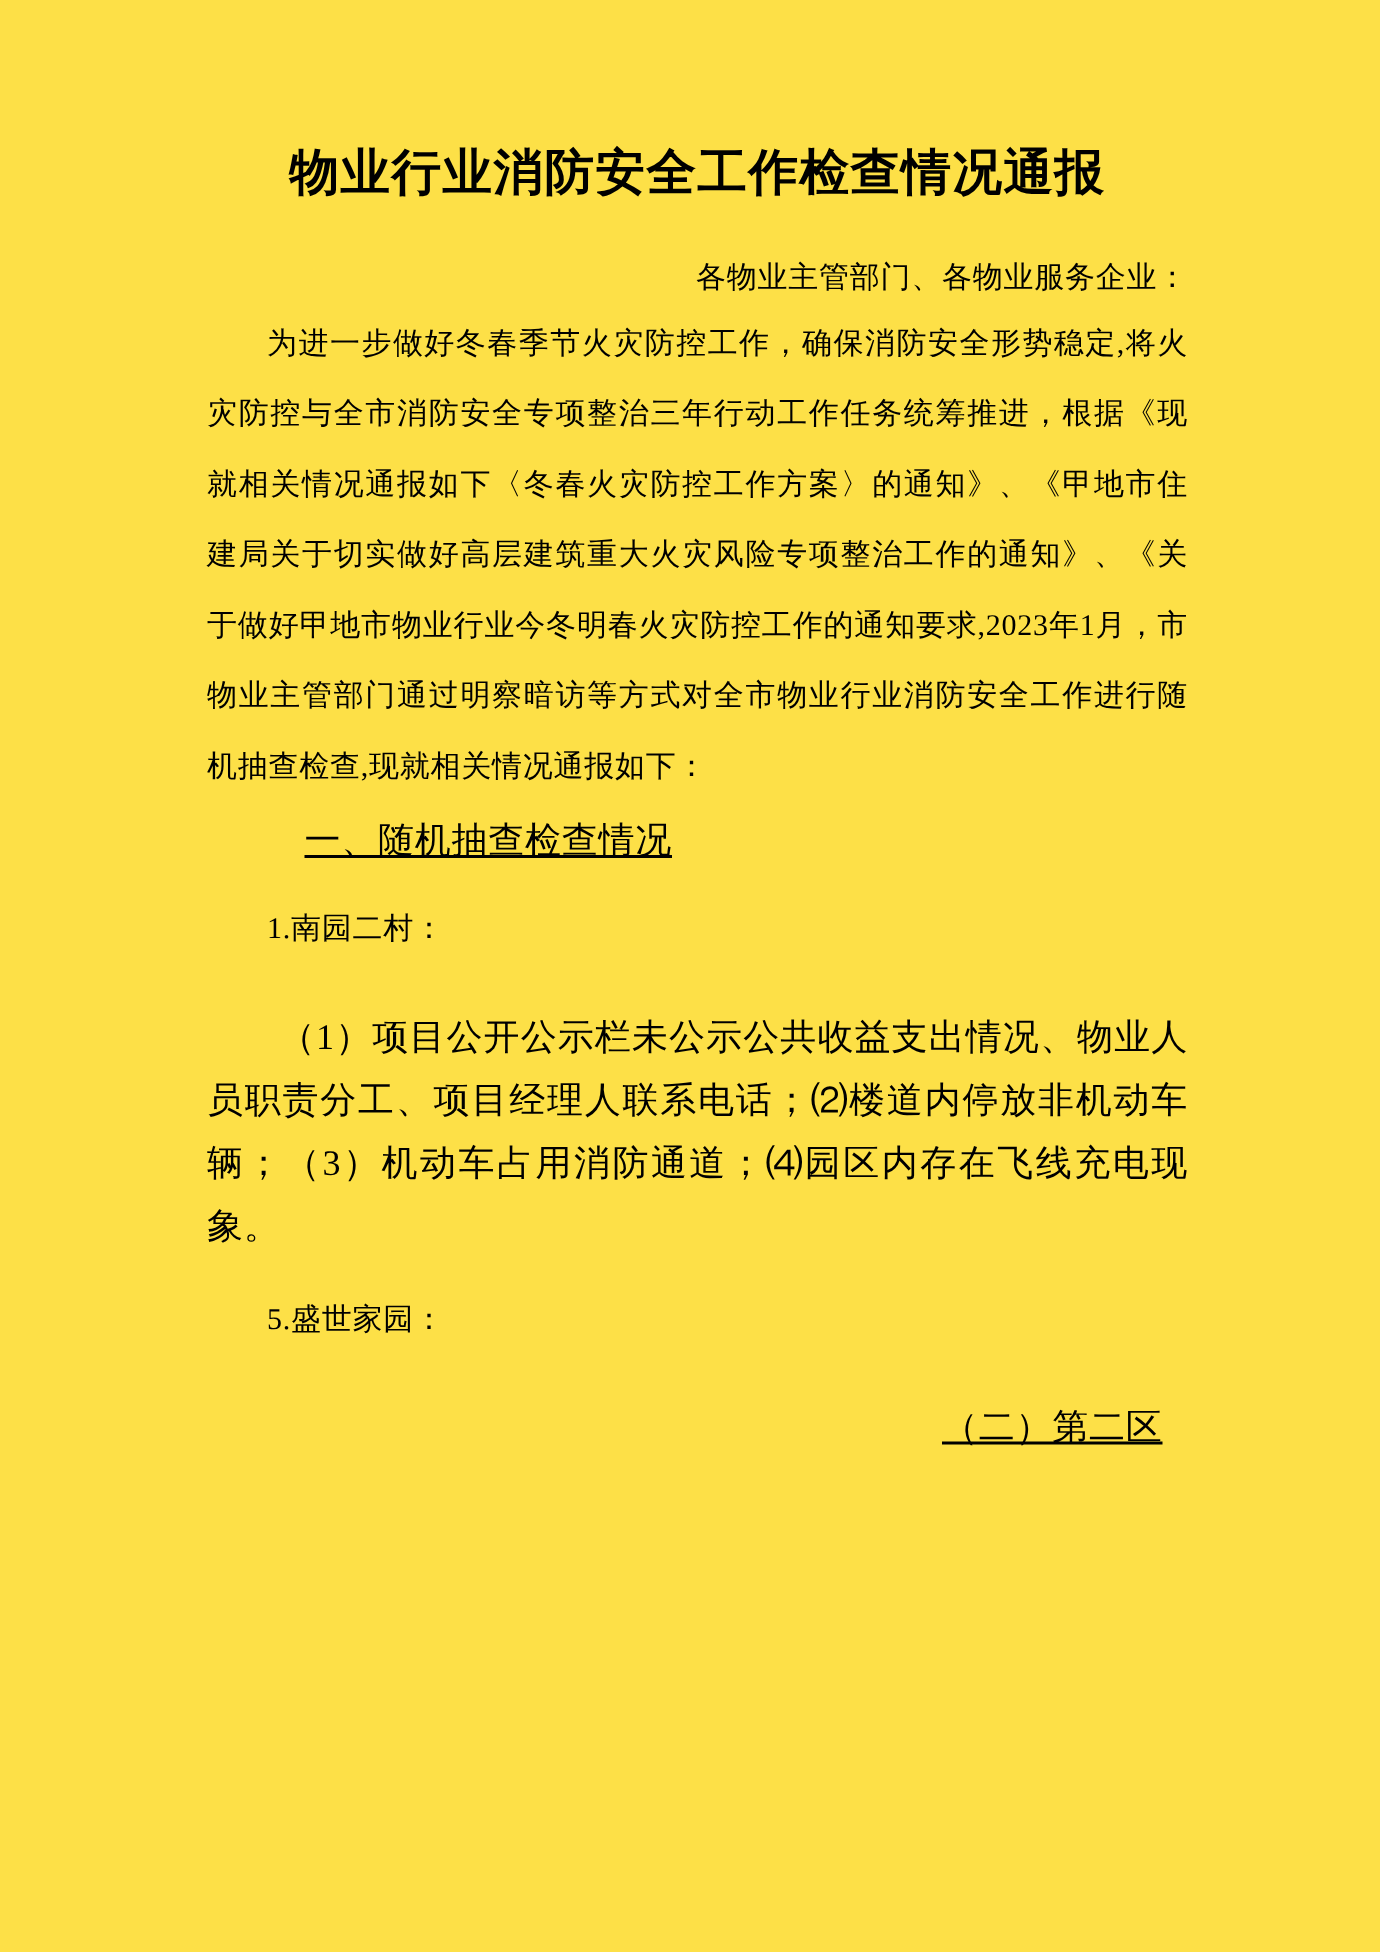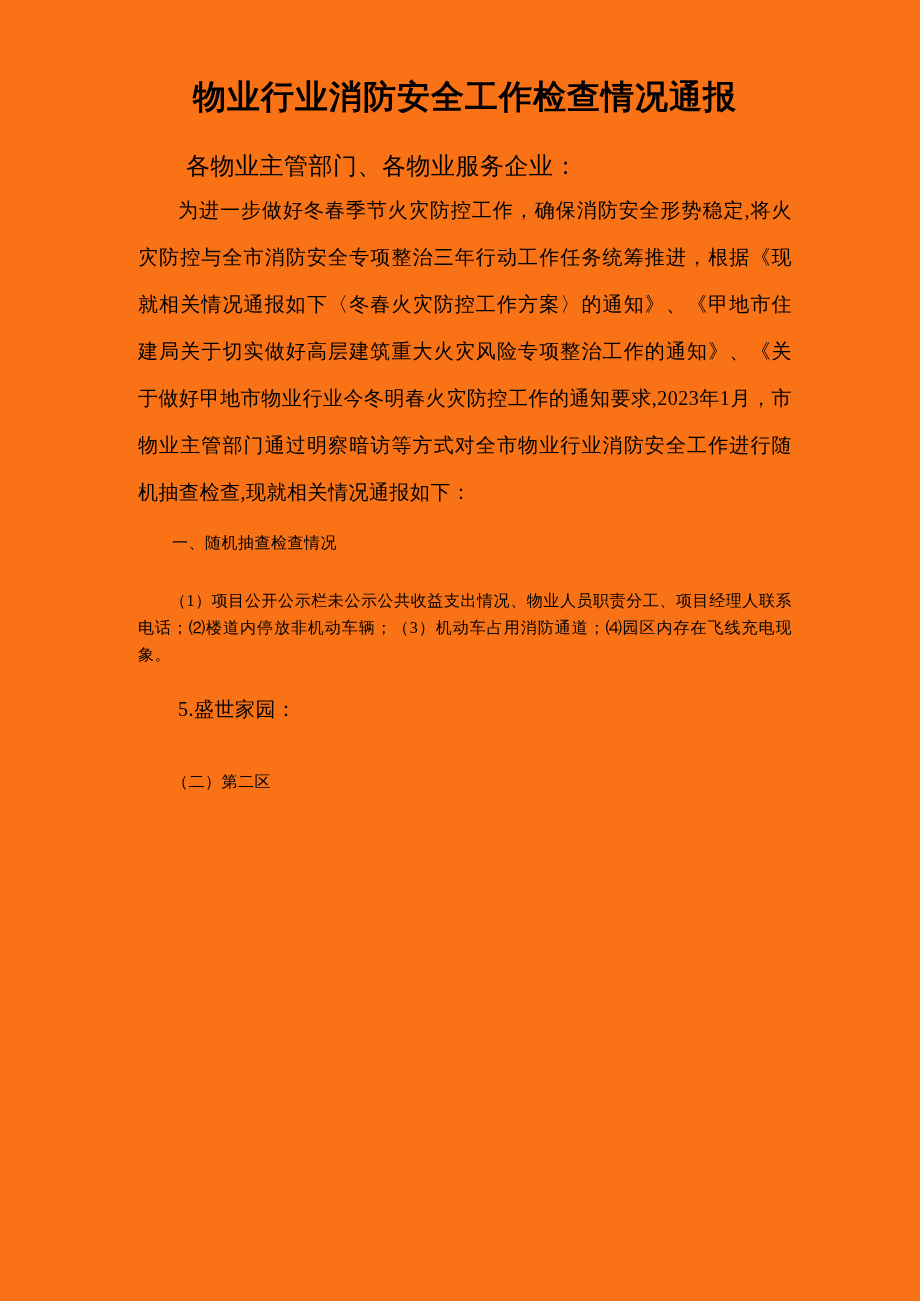--- a/index.html
+++ b/index.html
@@ -5,95 +5,99 @@
     html, body {
       margin: 0;
       padding: 0;
       background: #ffffff;
     }
     .page {
       position: relative;
       width: 920px;
       height: 1301px;
       margin: 0 auto;
-      background: #f97316;
+      background: #fde047;
       box-sizing: border-box;
-      padding: 76px 128px 0 138px;
+      padding: 95px 128px 0 138px;
       font-family: "Liberation Serif", "DejaVu Serif", serif;
       color: #000000;
       overflow: hidden;
     }
     .doc-title {
       text-align: center;
       font-size: 33px;
       font-weight: bold;
       letter-spacing: 1px;
       margin: 0 0 26px 0;
       line-height: 1.3;
     }
     .salutation {
-      font-size: 24px;
+      font-size: 20px;
       line-height: 42px;
       text-indent: 2em;
       letter-spacing: 0.5px;
       margin: 0;
+      text-align: right;
     }
     .para {
       font-size: 20px;
       line-height: 47px;
       text-indent: 2em;
       text-align: justify;
       text-justify: inter-character;
       letter-spacing: 0.5px;
       margin: 0;
     }
     .heading {
-      font-size: 16px;
+      font-size: 24px;
       line-height: 33px;
       text-indent: 2em;
       letter-spacing: 0.5px;
-      margin: 2px;
+      margin: 17px;
+      text-decoration: underline;
     }
     .heading-top {
       margin-top: 10px;
     }
     .item-name {
       font-size: 20px;
       line-height: 47px;
       text-indent: 2em;
       letter-spacing: 0.5px;
       margin: 18px 0 0 0;
     }
     .detail {
-      font-size: 16px;
-      line-height: 27px;
+      font-size: 24px;
+      line-height: 42px;
       text-indent: 2em;
       text-align: justify;
       text-justify: inter-character;
       letter-spacing: 0.5px;
       margin: 28px 0 0 0;
     }
     .subsection-last {
       margin-top: 32px;
+      text-align: right;
     }
   </style>
 </head>
 <body>
 
 <div class="page">
 
   <h1 class="doc-title">物业行业消防安全工作检查情况通报</h1>
 
   <p class="salutation">各物业主管部门、各物业服务企业：</p>
 
   <p class="para">为进一步做好冬春季节火灾防控工作，确保消防安全形势稳定,将火灾防控与全市消防安全专项整治三年行动工作任务统筹推进，根据《现就相关情况通报如下〈冬春火灾防控工作方案〉的通知》、《甲地市住建局关于切实做好高层建筑重大火灾风险专项整治工作的通知》、《关于做好甲地市物业行业今冬明春火灾防控工作的通知要求,2023年1月，市物业主管部门通过明察暗访等方式对全市物业行业消防安全工作进行随机抽查检查,现就相关情况通报如下：</p>
 
   <p class="heading heading-top">一、随机抽查检查情况</p>
 
 
+  <p class="item-name">1.南园二村：</p>
 
   <p class="detail">（1）项目公开公示栏未公示公共收益支出情况、物业人员职责分工、项目经理人联系电话；⑵楼道内停放非机动车辆；（3）机动车占用消防通道；⑷园区内存在飞线充电现象。</p>
 
   <p class="item-name">5.盛世家园：</p>
 
 
   <p class="heading subsection-last">（二）第二区</p>
 
 </div>
 

